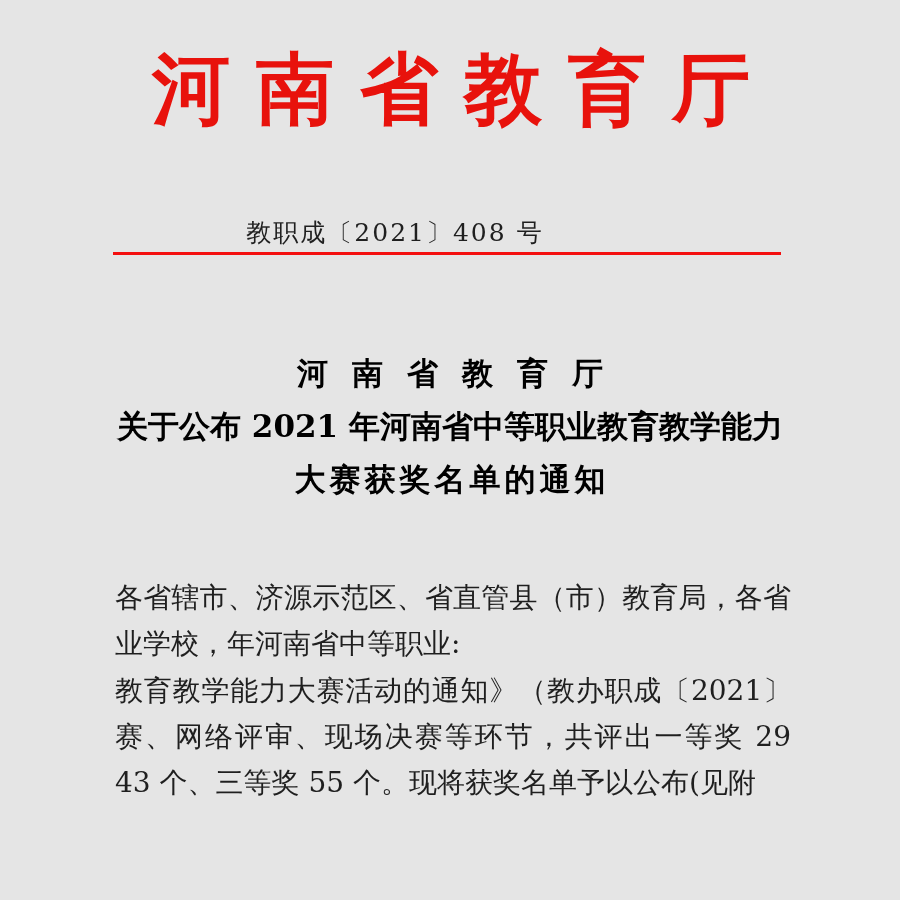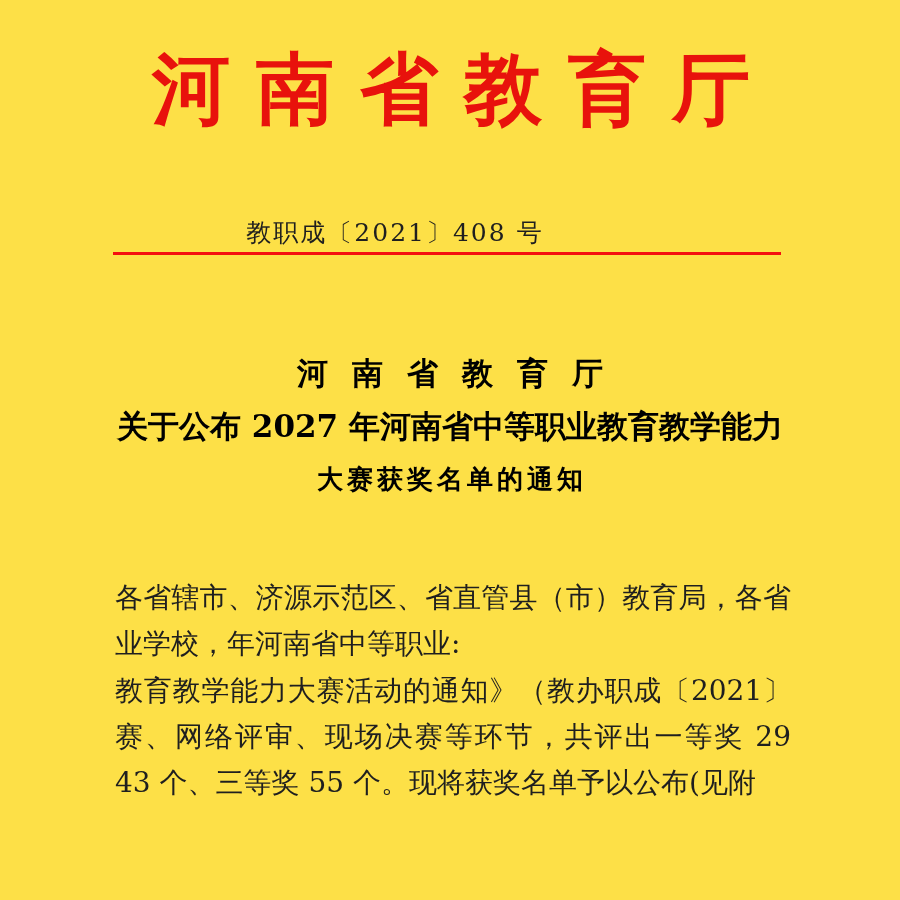--- a/index.html
+++ b/index.html
@@ -1,20 +1,20 @@
 <!DOCTYPE html>
 <html><head>
 <meta charset="utf-8">
 <style>
   html, body { margin: 0; padding: 0; background: #ffffff; }
   .page {
     position: relative;
     width: 900px;
     height: 900px;
-    background: #fde047;
+    background: #e5e5e5;
     overflow: hidden;
     font-family: "DejaVu Serif", "Liberation Serif", serif;
     color: #1f1f1f;
   }
 
   
   .agency-header {
     position: absolute;
     top: 48px;
     left: 152px;
@@ -67,21 +67,21 @@
     letter-spacing: 24px;
     text-indent: 24px;
     white-space: nowrap;
   }
   .notice-title .t2 {
     font-size: 31px;
     line-height: 53px;
     white-space: nowrap;
   }
   .notice-title .t3 {
-    font-size: 26px;
+    font-size: 31px;
     line-height: 53px;
     letter-spacing: 4px;
     text-indent: 4px;
     white-space: nowrap;
   }
 
   
   .notice-body {
     position: absolute;
     top: 575px;
@@ -109,21 +109,21 @@
 <div class="page">
 
   <div class="agency-header">河南省教育厅</div>
 
   <div class="doc-number">教职成〔2021〕408 号</div>
 
   <div class="red-rule"></div>
 
   <div class="notice-title">
     <div class="t1">河南省教育厅</div>
-    <div class="t2">关于公布 2027 年河南省中等职业教育教学能力</div>
+    <div class="t2">关于公布 2021 年河南省中等职业教育教学能力</div>
     <div class="t3">大赛获奖名单的通知</div>
   </div>
 
   <div class="notice-body">
     <div class="line just">各省辖市、济源示范区、省直管县（市）教育局，各省属中等职</div>
     <div class="line">业学校，年河南省中等职业:</div>
     <div class="line just">教育教学能力大赛活动的通知》（教办职成〔2021〕195 号），我</div>
     <div class="line just">赛、网络评审、现场决赛等环节，共评出一等奖 29 个、二等奖</div>
     <div class="line">43 个、三等奖 55 个。现将获奖名单予以公布(见附件)。</div>
   </div>

